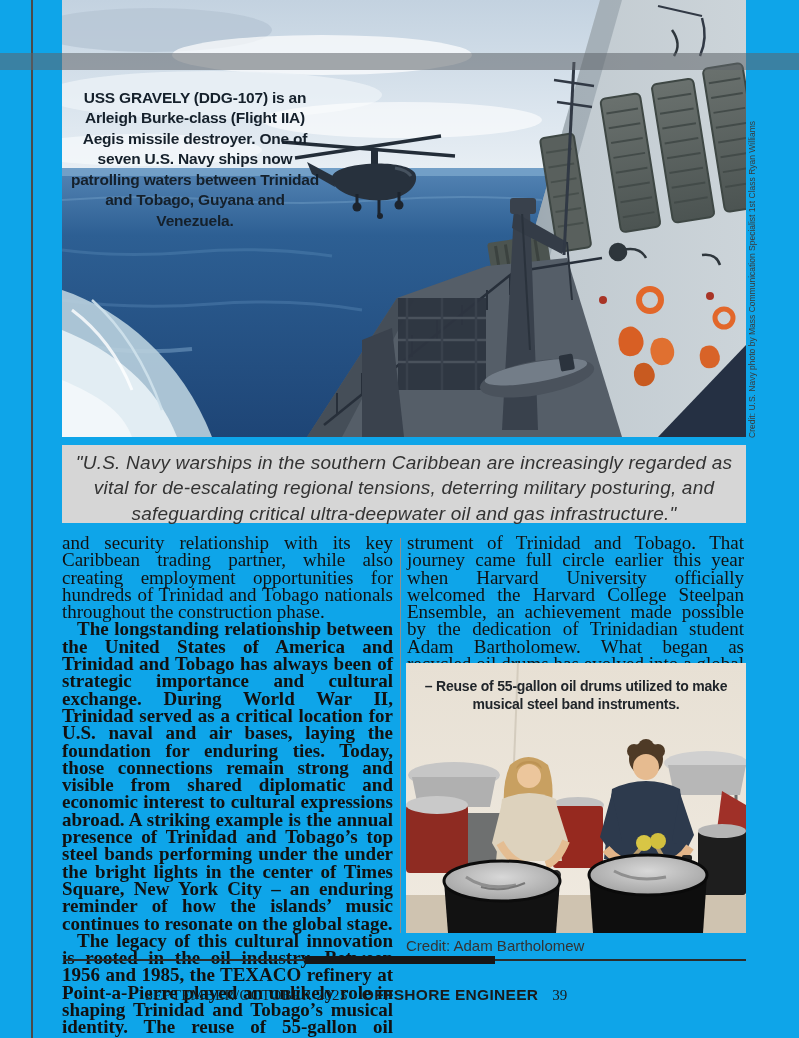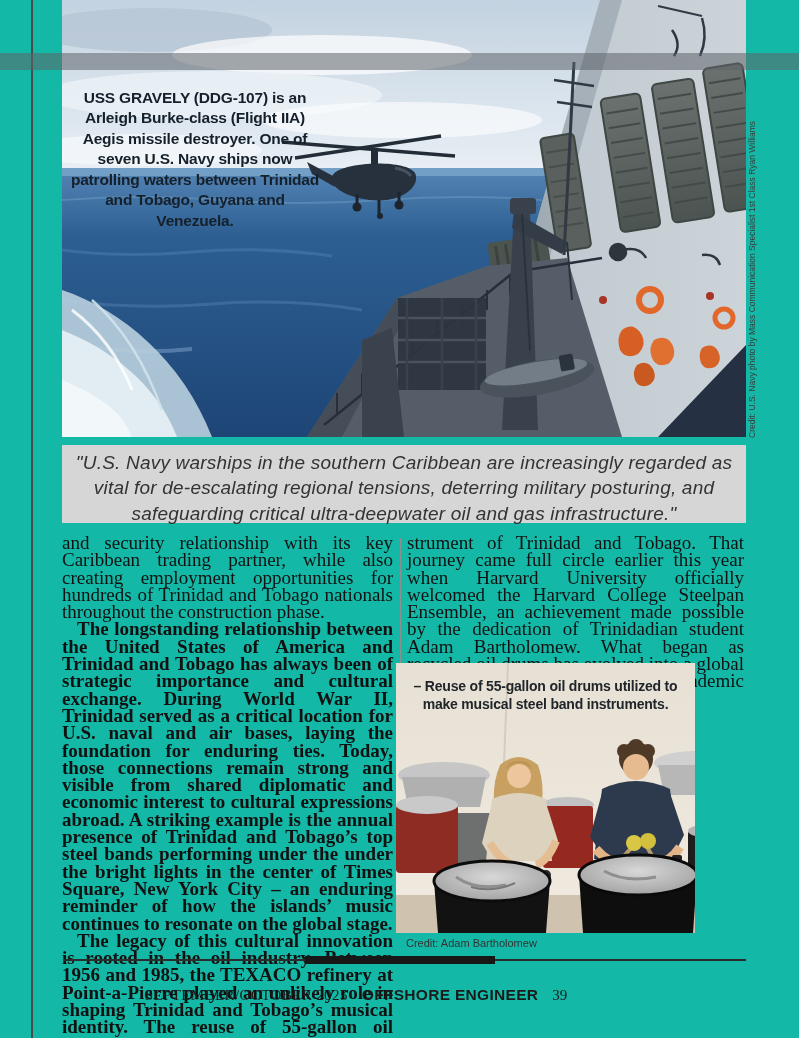--- a/index.html
+++ b/index.html
@@ -1,17 +1,17 @@
 <!DOCTYPE html>
 <html><head>
 <meta charset="utf-8">
 <style>
   * { margin:0; padding:0; box-sizing:border-box; }
   body { background:#ffffff; font-family:"Liberation Serif", serif; }
-  .page { position:relative; width:799px; height:1038px; background:#14b8a6; overflow:hidden; }
+  .page { position:relative; width:799px; height:1038px; background:#0ea5e9; overflow:hidden; }
 
   .margin-rule { position:absolute; left:31px; top:0; width:2px; height:1038px; background:#4a4a4a; }
   .gray-band { position:absolute; left:0; top:53px; width:799px; height:17px; background:rgba(95,100,106,0.55); z-index:6; }
 
   .hero { position:absolute; left:62px; top:0; width:684px; height:437px; overflow:hidden; background:#c9d8e4; }
   .hero svg { display:block; }
   .hero-caption {
     position:absolute; left:8px; top:88px; width:250px; z-index:7;
     font-family:"Liberation Sans", sans-serif; font-weight:bold;
     font-size:15.5px; line-height:1.32; text-align:center; color:#15202b;
@@ -33,30 +33,30 @@
 
   .col-left  { position:absolute; left:62px;  top:534px; width:331px; }
   .col-right { position:absolute; left:407px; top:534px; width:337px; }
   .col-left p, .col-right p {
     font-family:"Liberation Serif", serif; font-size:19px; line-height:17.3px;
     color:#111111; text-align:justify;
   }
   .col-left p.indent { text-indent:15px;font-weight:bold; }
   .col-divider { position:absolute; left:400px; top:538px; width:1px; height:395px; background:#8f8f8f; }
 
-  .steelpan { position:absolute; left:396px; top:663px; width:299px; height:270px; overflow:hidden; background:#ece6db; }
+  .steelpan { position:absolute; left:406px; top:663px; width:340px; height:270px; overflow:hidden; background:#ece6db; }
   .steelpan-caption {
     position:absolute; left:0; top:14px; width:100%; z-index:3;
     font-family:"Liberation Sans", sans-serif; font-weight:bold;
     font-size:14px; line-height:1.3; text-align:center; color:#20252a;
     letter-spacing:-0.2px;
   }
   .steelpan-credit {
     position:absolute; left:406px; top:937px;
-    font-family:"Liberation Sans", sans-serif; font-size:11px; color:#333333;
+    font-family:"Liberation Sans", sans-serif; font-size:15px; color:#333333;
   }
 
   .footer-line { position:absolute; left:64px; top:959px; width:682px; height:2px; background:#2c2c2c; }
   .footer-bar  { position:absolute; left:305px; top:956px; width:190px; height:8px; background:#171717; }
   .footer-text {
     position:absolute; left:0; top:986px; width:712px; text-align:center; color:#1a1a1a;
   }
   .footer-text .issue { font-family:"Liberation Serif", serif; font-size:15px; letter-spacing:0.4px; }
   .footer-text .mag   { font-family:"Liberation Sans", sans-serif; font-weight:bold; font-size:15.5px; letter-spacing:0.3px; margin-left:10px; }
   .footer-text .pageno{ font-family:"Liberation Serif", serif; font-size:15px; margin-left:10px; }

